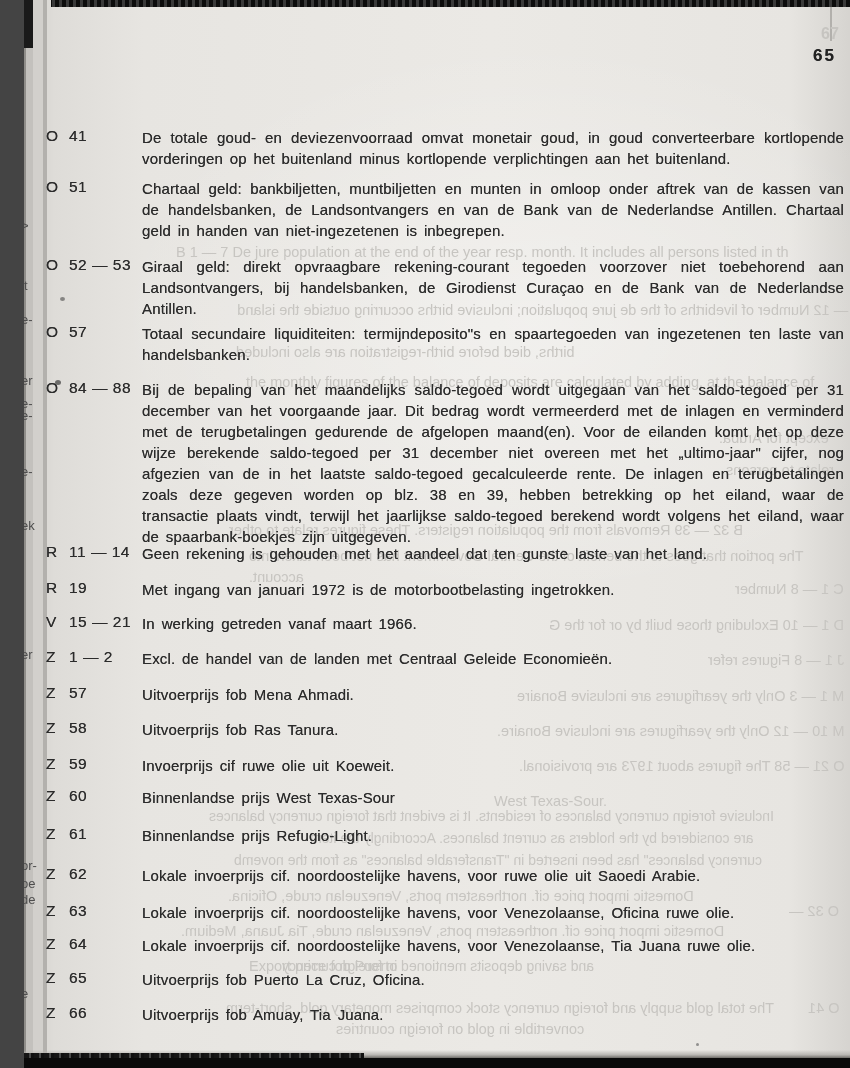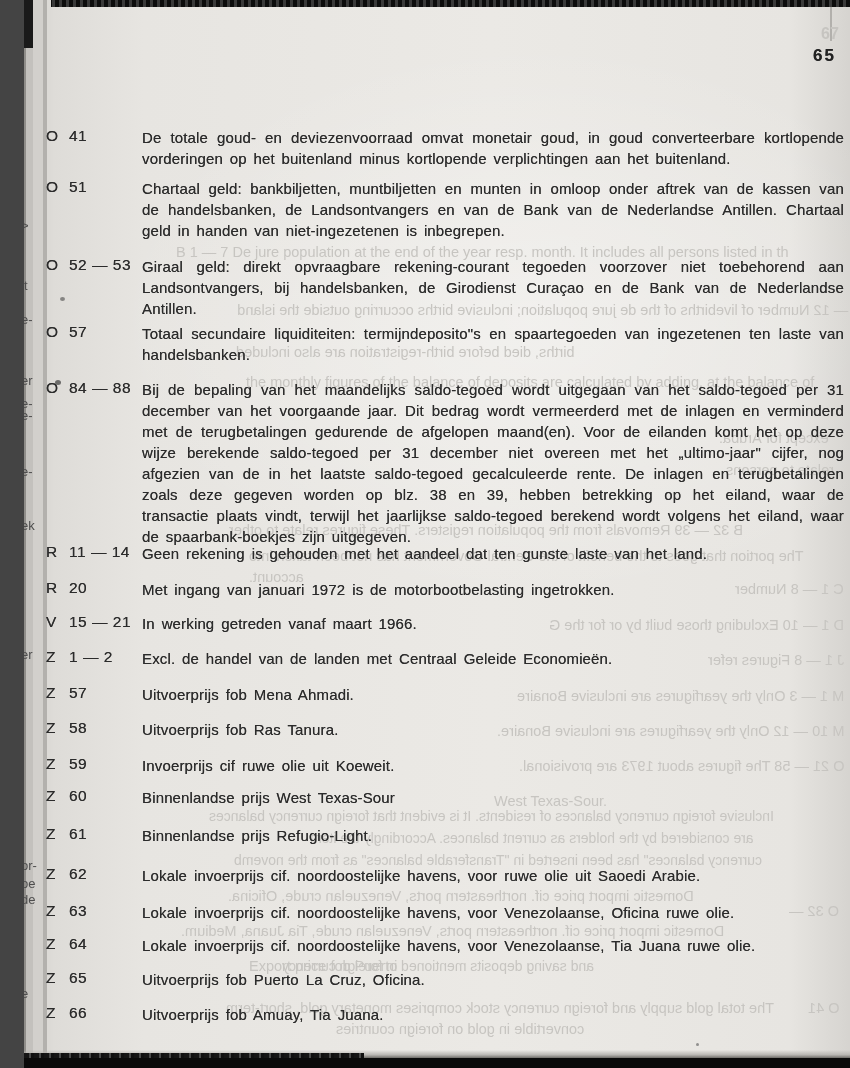--- a/index.html
+++ b/index.html
@@ -137,21 +137,21 @@
         <span class="code-range">84 — 88</span>
         <div class="note-text">Bij de bepaling van het maandelijks saldo-tegoed wordt uitgegaan van het saldo-tegoed per 31 december van het voorgaande jaar. Dit bedrag wordt vermeerderd met de inlagen en verminderd met de terugbetalingen gedurende de afgelopen maand(en). Voor de eilanden komt het op deze wijze berekende saldo-tegoed per 31 december niet overeen met het „ultimo-jaar" cijfer, nog afgezien van de in het laatste saldo-tegoed gecalculeerde rente. De inlagen en terugbetalingen zoals deze gegeven worden op blz. 38 en 39, hebben betrekking op het eiland, waar de transactie plaats vindt, terwijl het jaarlijkse saldo-tegoed berekend wordt volgens het eiland, waar de spaarbank-boekjes zijn uitgegeven.</div>
       </div>
       <div class="note" style="top: 543px;">
         <span class="code-letter">R</span>
         <span class="code-range">11 — 14</span>
         <div class="note-text">Geen rekening is gehouden met het aandeel dat ten gunste laste van het land.</div>
       </div>
       <div class="note" style="top: 579px;">
         <span class="code-letter">R</span>
-        <span class="code-range">20</span>
+        <span class="code-range">19</span>
         <div class="note-text">Met ingang van januari 1972 is de motorbootbelasting ingetrokken.</div>
       </div>
       <div class="note" style="top: 613px;">
         <span class="code-letter">V</span>
         <span class="code-range">15 — 21</span>
         <div class="note-text">In werking getreden vanaf maart 1966.</div>
       </div>
       <div class="note" style="top: 648px;">
         <span class="code-letter">Z</span>
         <span class="code-range">1 — 2</span>

